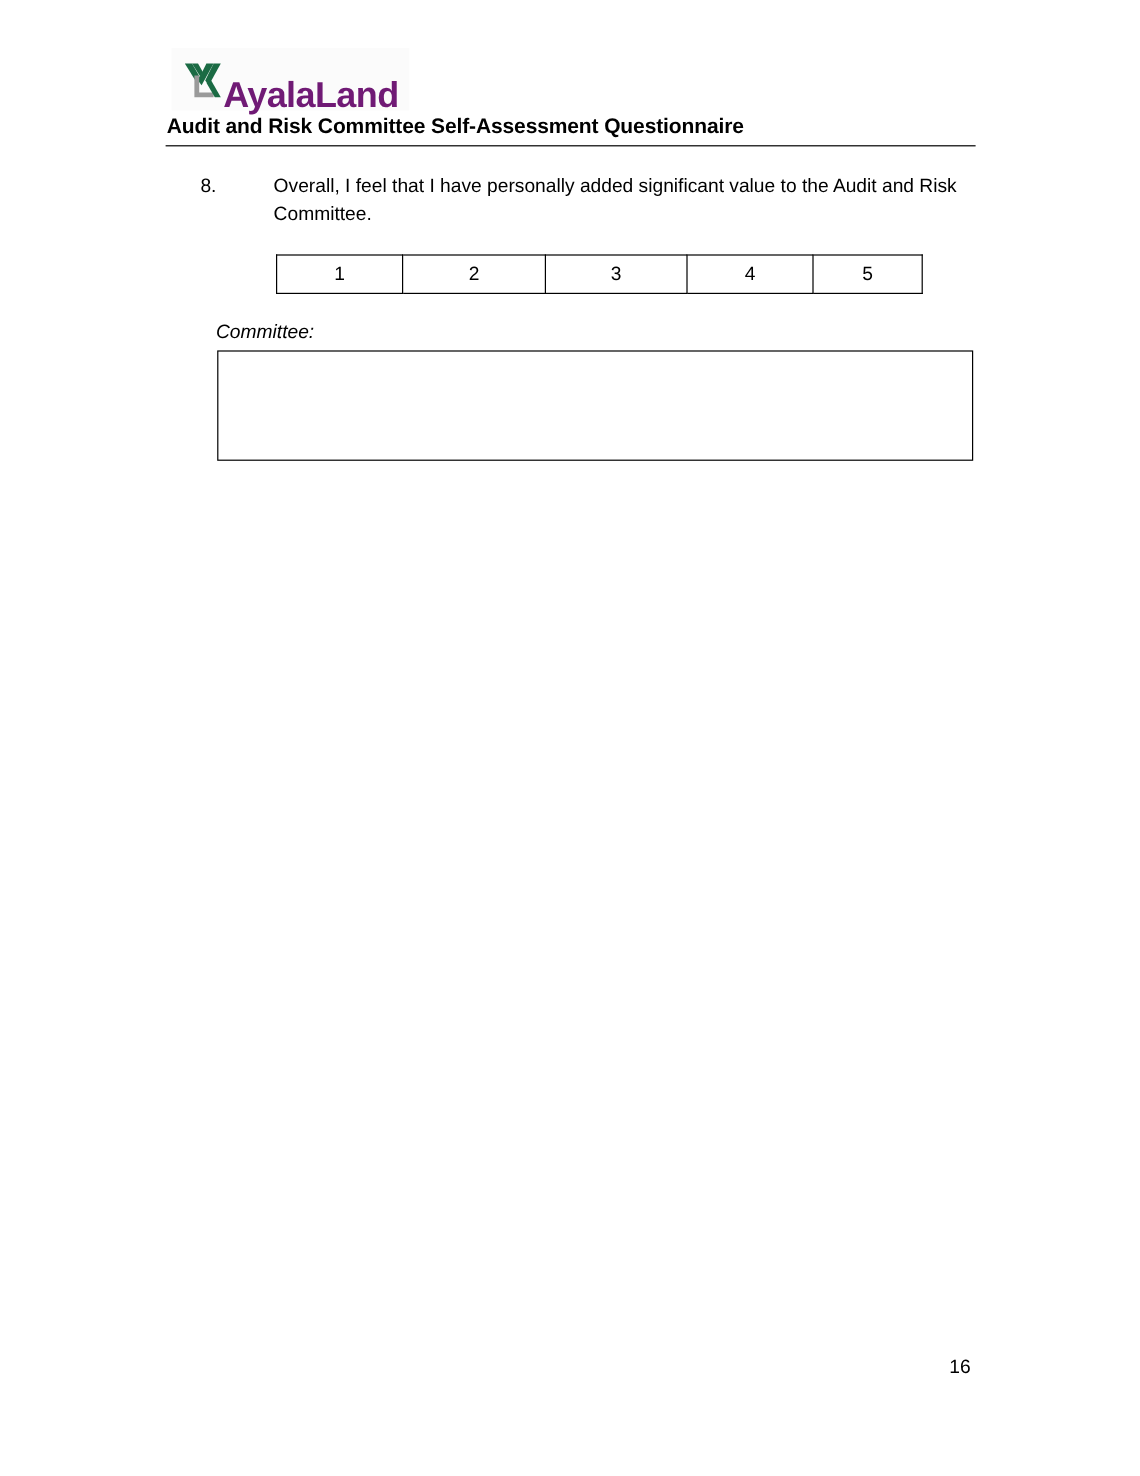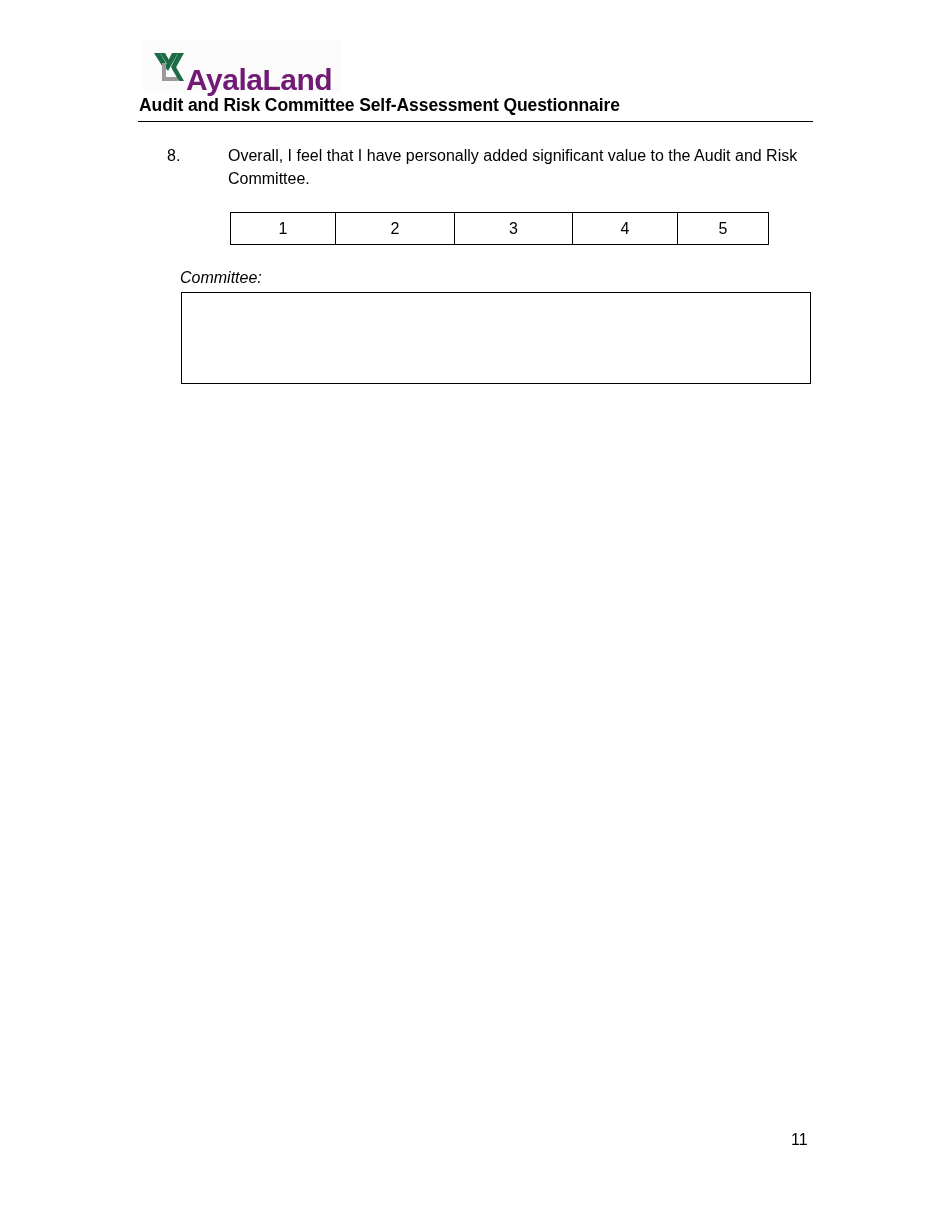--- a/index.html
+++ b/index.html
@@ -79,13 +79,13 @@
     <td style="width:117px">3</td>
     <td style="width:104px">4</td>
     <td style="width:90px">5</td>
   </tr>
 </tbody>
   </table>
 
 <div class="comments-label">Committee:</div>
 <div class="comments-box"></div>
 
-<div class="page-number">11</div>
+<div class="page-number">16</div>
 
 </body></html>

